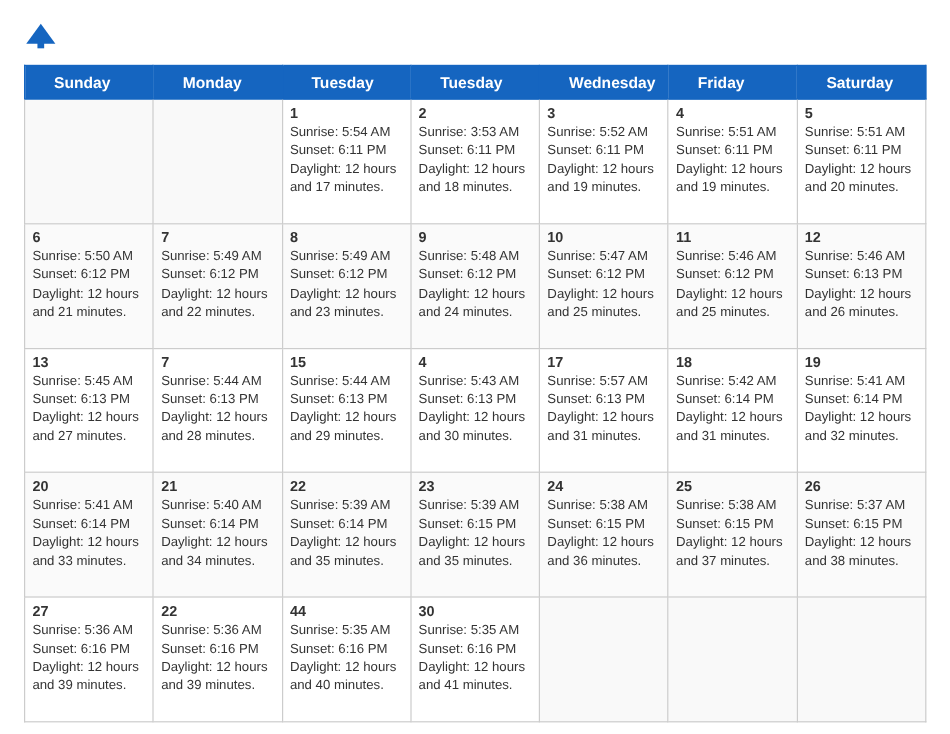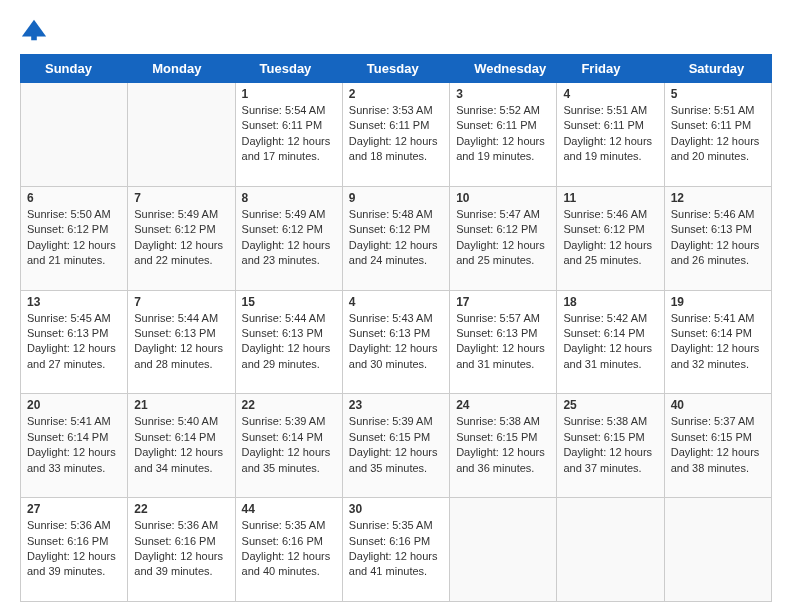--- a/index.html
+++ b/index.html
@@ -290,21 +290,21 @@
 Sunset: 6:15 PM
 Daylight: 12 hours and 36 minutes.</div>
           </td>
           <td>
             <span class="day-number">25</span>
             <div class="day-info">Sunrise: 5:38 AM
 Sunset: 6:15 PM
 Daylight: 12 hours and 37 minutes.</div>
           </td>
           <td>
-            <span class="day-number">40</span>
+            <span class="day-number">26</span>
             <div class="day-info">Sunrise: 5:37 AM
 Sunset: 6:15 PM
 Daylight: 12 hours and 38 minutes.</div>
           </td>
         </tr>
         <tr>
           <td>
             <span class="day-number">27</span>
             <div class="day-info">Sunrise: 5:36 AM
 Sunset: 6:16 PM

